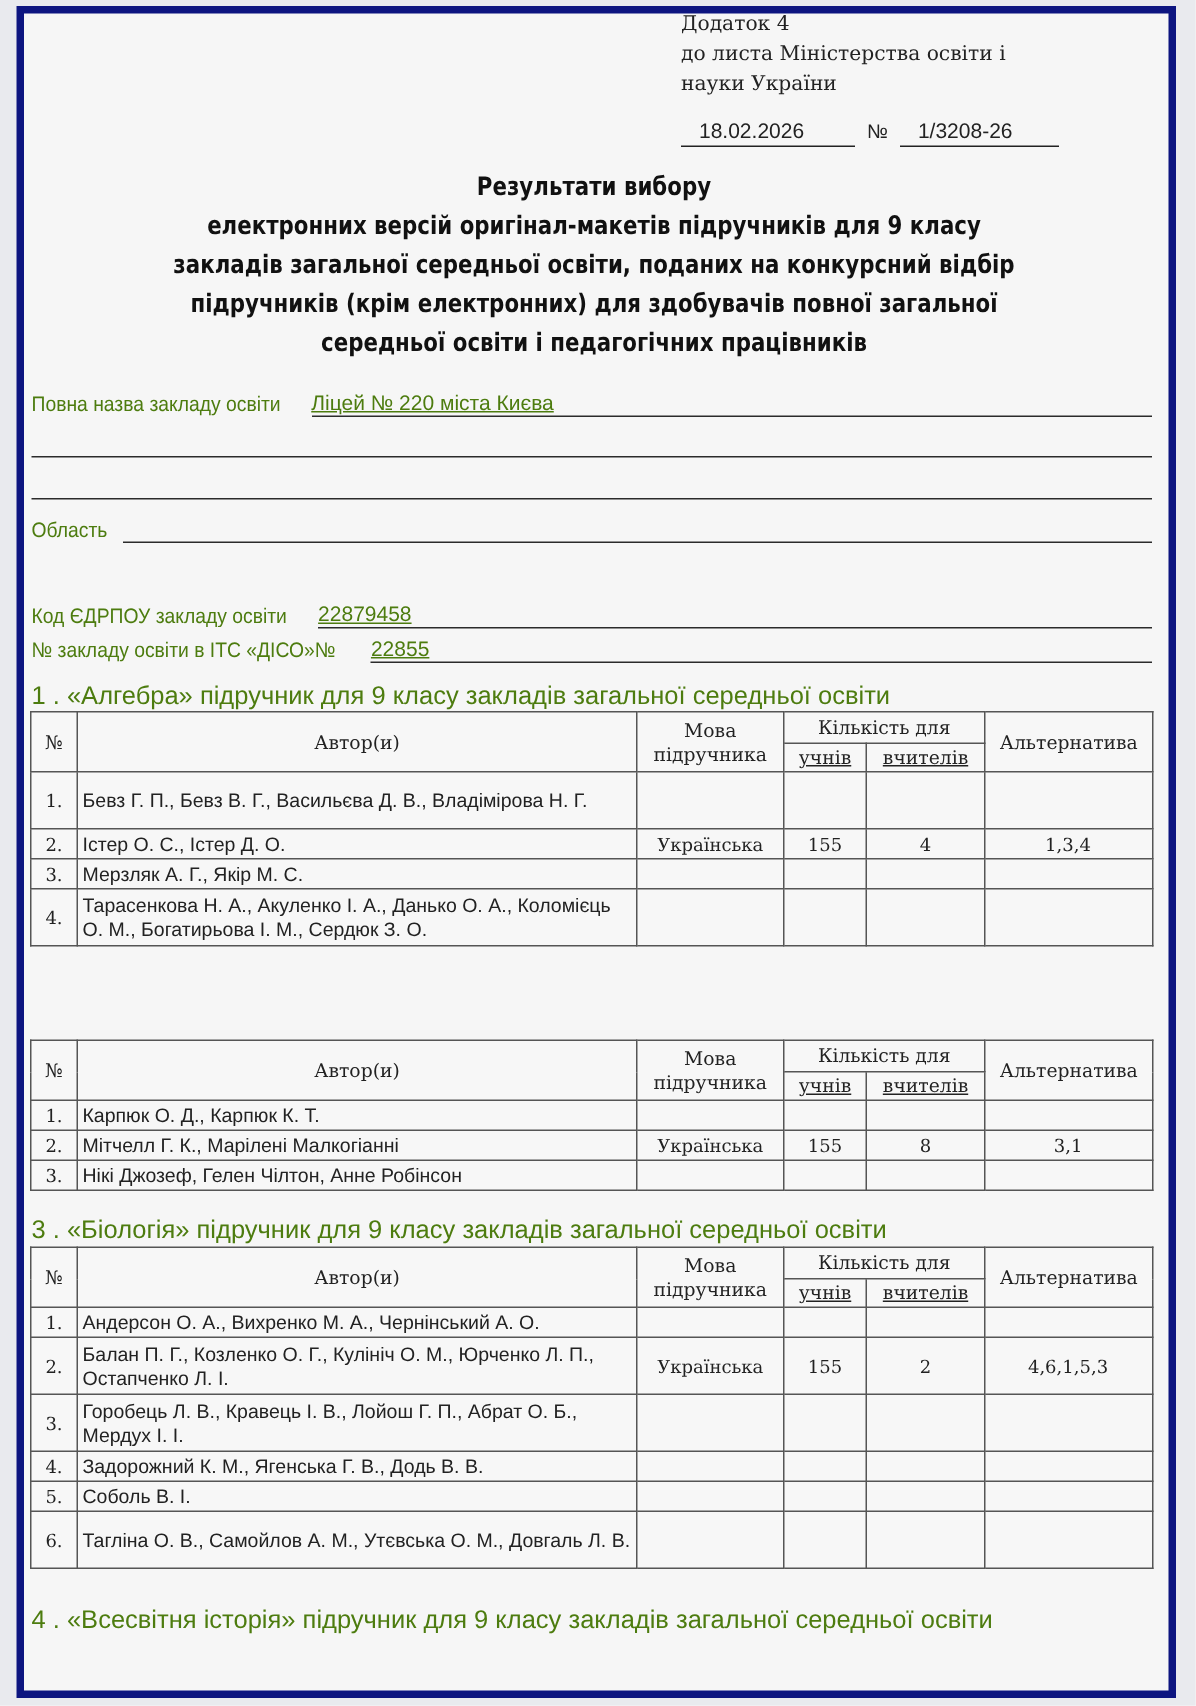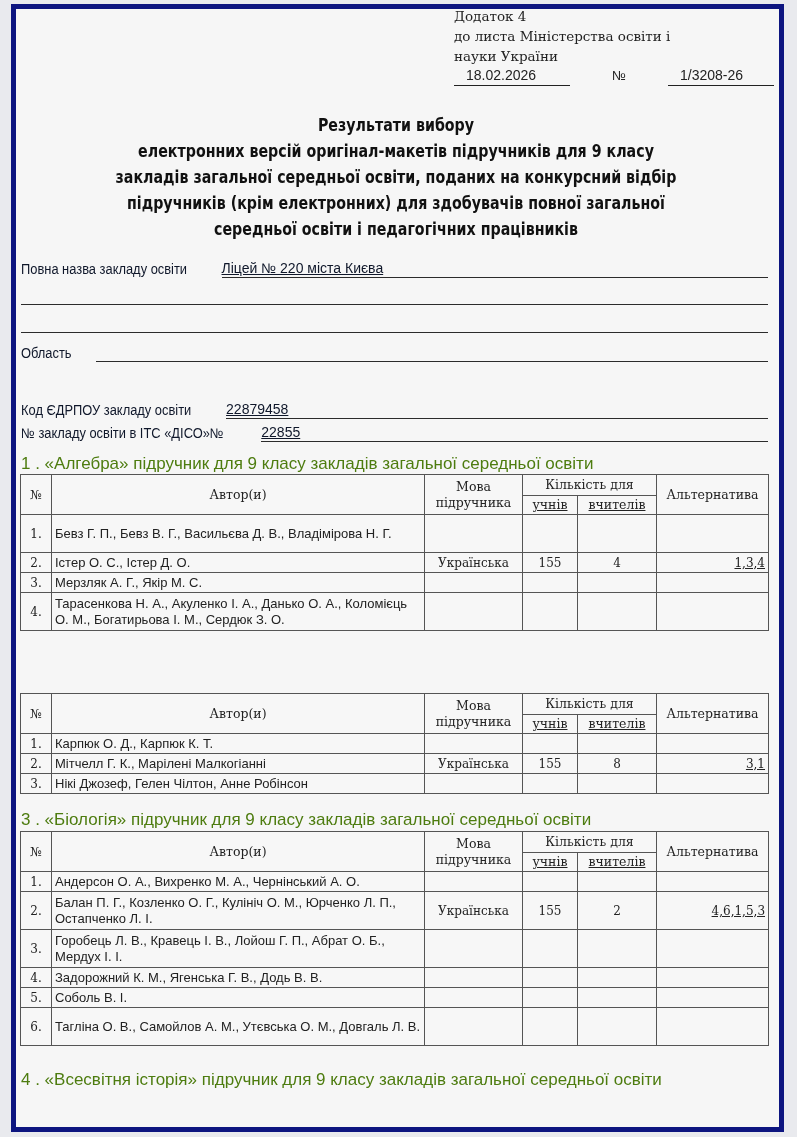--- a/index.html
+++ b/index.html
@@ -15,42 +15,41 @@
     border: 5px solid #0d1580;
     background: #f6f6f6;
   }
   .page {
     position: absolute; left: 0; top: 0; width: 797px; height: 1060px;
   }
   .appendix {
     position: absolute; left: 454px; top: 6px; width: 320px;
     font-size: 13.5px; line-height: 20px; color: #222;
   }
-  .appendix .dl { display: flex; align-items: flex-end; gap: 8px; margin-top: 0; justify-content: space-between; }
+  .appendix .dl { display: flex; align-items: flex-end; gap: 8px; margin-top: 12px; }
   .appendix .u {
     display: inline-block; border-bottom: 1.5px solid #222;
     font-family: "Liberation Sans", sans-serif; font-size: 14px;
     padding: 0 4px 0 12px; line-height: 19px;
   }
   .appendix .u.date { width: 100px; }
   .appendix .u.num { width: 90px; }
   .appendix .no { font-family: "Liberation Sans", sans-serif; font-size: 13px; }
 
   .title {
     position: absolute; left: 20px; top: 112px; width: 752px; text-align: center;
     font-family: "DejaVu Sans Condensed", "DejaVu Sans", sans-serif;
     font-weight: bold; font-size: 17px; line-height: 26px; color: #111;
     transform: scaleX(0.93); transform-origin: center top;
   }
   .field {
     position: absolute; left: 21px; width: 747px; height: 20px;
     display: flex; align-items: flex-end;
-    font-family: "Liberation Sans", sans-serif; font-size: 14px; color: #0f172a;
+    font-family: "Liberation Sans", sans-serif; font-size: 14px; color: #4d7c0f;
     transform-origin: left bottom;
-    gap: 14px;
   }
   .field .lbl { white-space: nowrap; padding-right: 6px; line-height: 18px; transform: scaleX(0.92); transform-origin: left; }
   .field .val {
     flex: 1; border-bottom: 1.4px solid #2b2b2b; line-height: 18px;
     white-space: nowrap; padding-left: 0; text-decoration: underline;
   }
   .hline {
     position: absolute; left: 21px; width: 747px; border-bottom: 1.4px solid #2b2b2b;
   }
   .sec-title {
@@ -64,21 +63,21 @@
     background: #f7f7f7;
   }
   table.t td, table.t th {
     border: 1px solid #555; padding: 0 3px; font-weight: normal; vertical-align: middle;
     line-height: 16px;
   }
   table.t th { text-align: center; font-size: 12.5px; }
   table.t td.n { text-align: center; padding: 0; }
   table.t td.c { text-align: center; }
   table.t td.a { font-family: "Liberation Sans", sans-serif; font-size: 13px; }
-  table.t td.alt { text-align: right; padding-left: 2px; text-decoration: underline; }
+  table.t td.alt { text-align: center; padding-left: 2px; }
   table.t tr.h1 th { height: 20px; }
   table.t tr.h2 th { height: 18px; text-decoration: underline; }
   table.t tr.r1 td { height: 19px; }
   table.t tr.r2 td { height: 37px; }
 </style>
 </head>
 <body>
 
 <div class="frame"></div>
 

